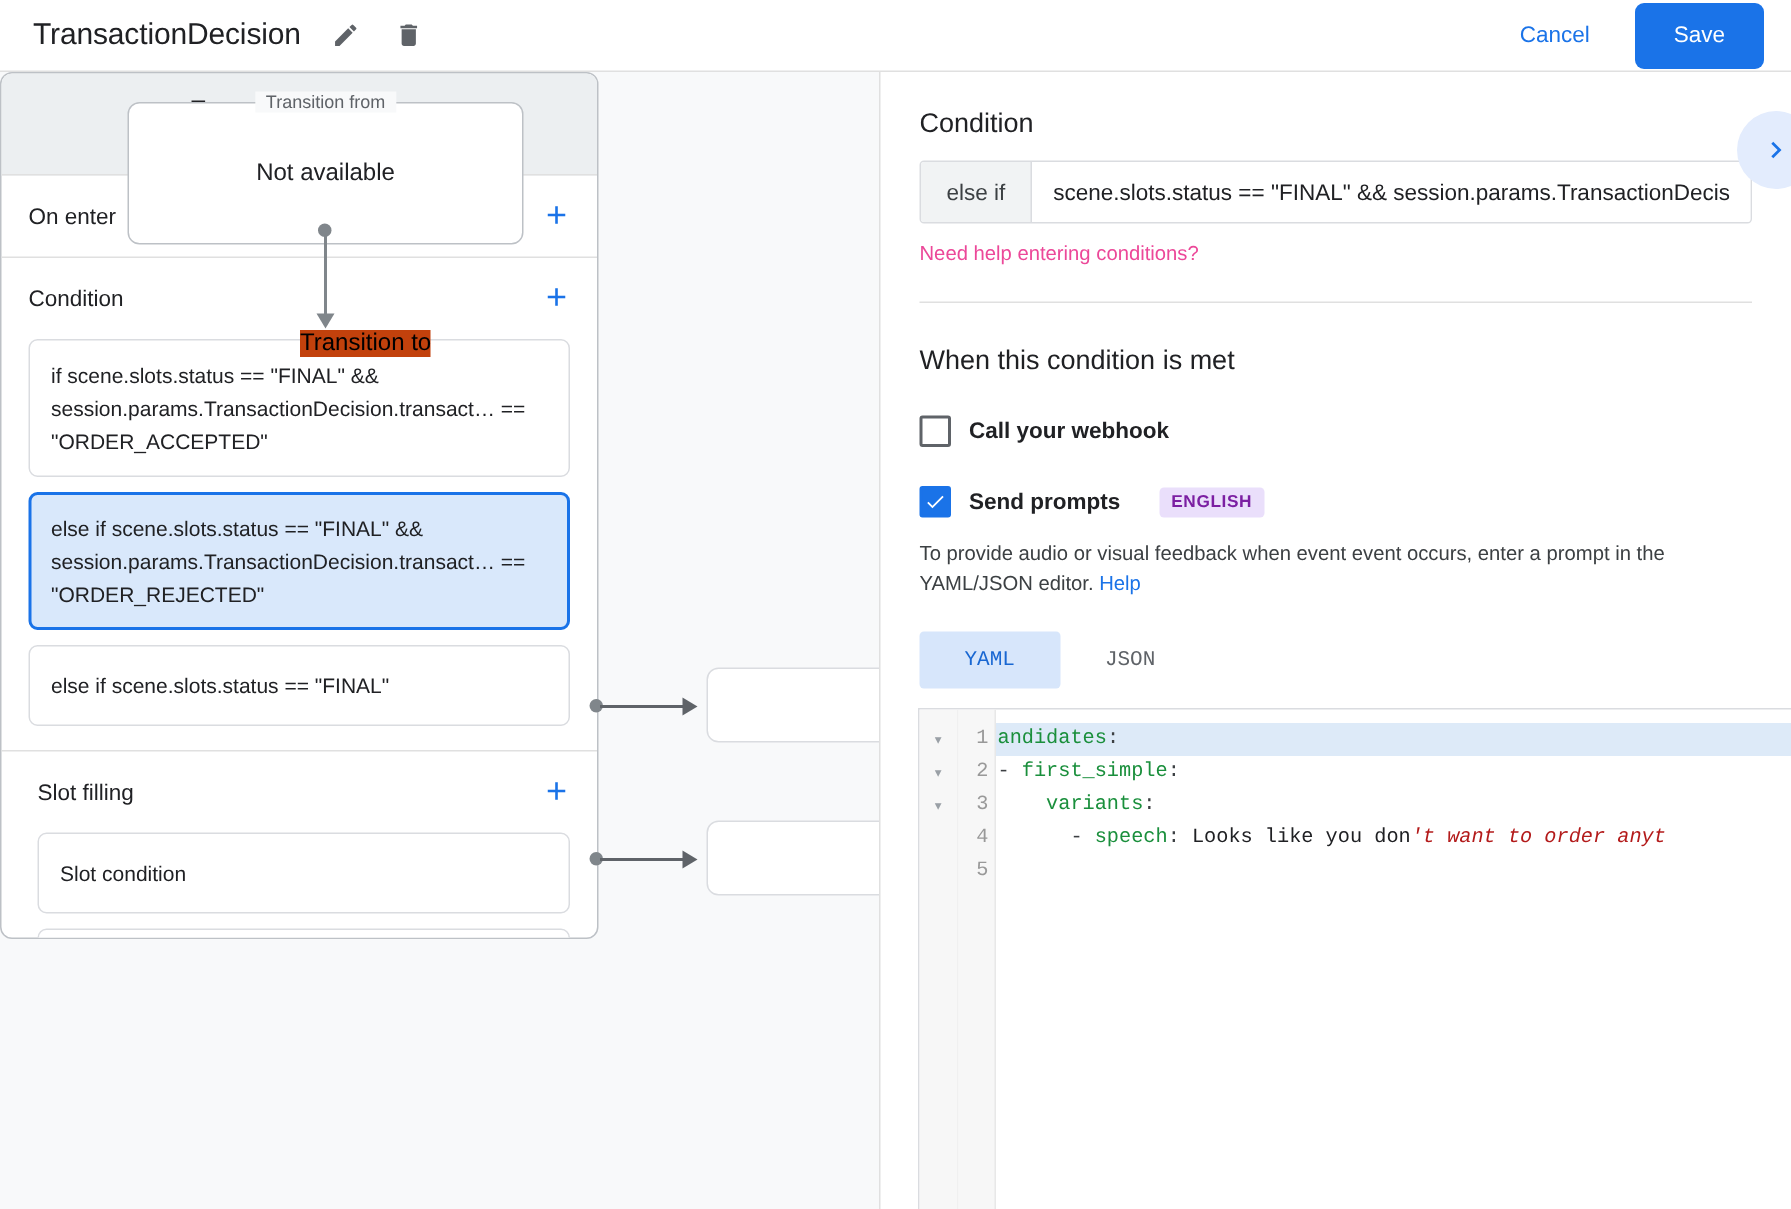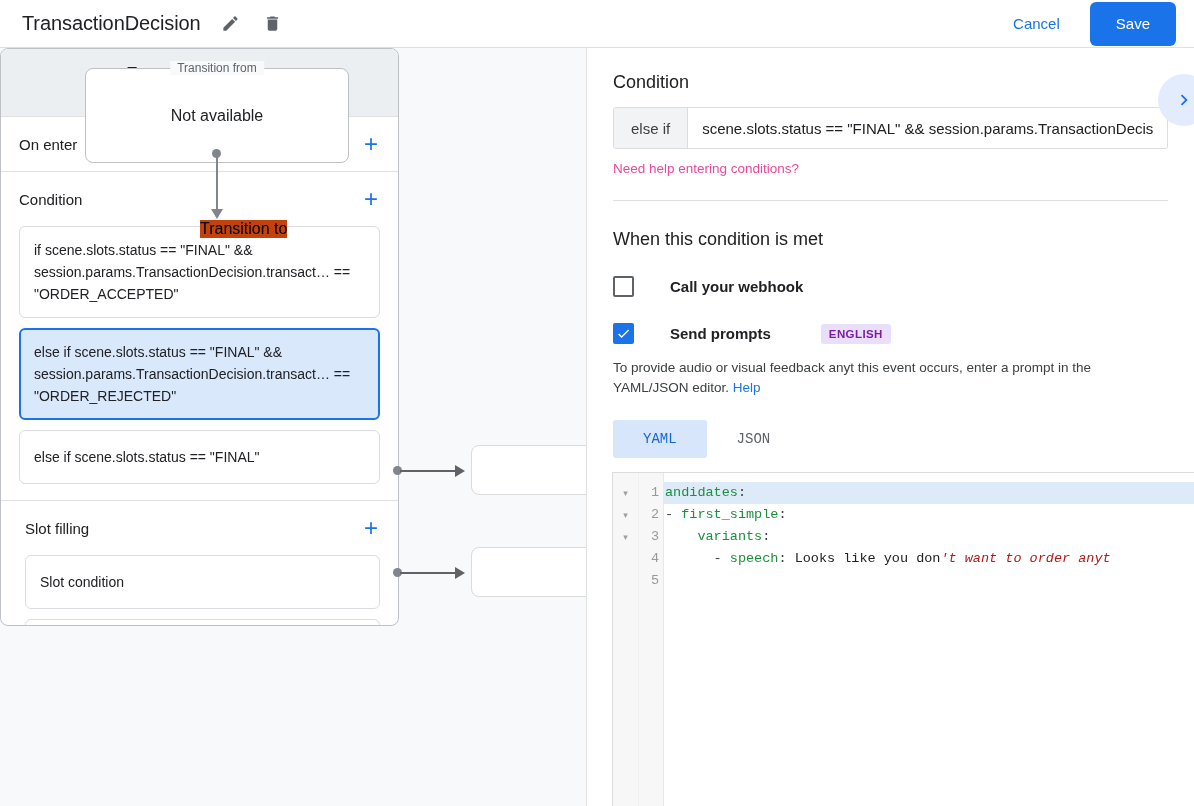--- a/index.html
+++ b/index.html
@@ -134,21 +134,21 @@
     flex: 1; border: none; outline: none; padding: 0 14px;
     font-size: 15px; color: #202124; font-family: inherit; background: #fff;
   }
   .help-link {
     display: inline-block; margin-top: 12px; color: #ec4899;
     font-size: 13.5px; text-decoration: none; cursor: pointer;
   }
   .rp-divider { height: 1px; background: #e0e0e0; margin-top: 23px; }
 
   .rp-title2 { font-size: 18px; color: #202124; margin-top: 4px; }
-  .check-row { display: flex; align-items: center; margin-top: 26px; gap: 36px; }
+  .check-row { display: flex; align-items: center; margin-top: 26px; gap: 12px; }
   .cbox {
     width: 21px; height: 21px; border: 2px solid #5f6368; border-radius: 2px;
     background: #fff; cursor: pointer; flex: none;
   }
   .cbox.checked {
     background: #1a73e8; border-color: #1a73e8;
     display: flex; align-items: center; justify-content: center;
   }
   .check-lbl { font-size: 15px; color: #202124; }
   .check-lbl.bold { font-weight: bold; }
@@ -318,21 +318,21 @@
         <div class="cbox checked">
           <svg width="15" height="15" viewBox="0 0 24 24" fill="#fff">
               <path d="M9 16.17L4.83 12l-1.42 1.41L9 19 21 7l-1.41-1.41z"></path>
             </svg>
         </div>
         <span class="check-lbl bold">Send prompts</span>
         <span class="lang-badge">ENGLISH</span>
       </div>
 
       <div class="helper-text">
-        <span>To provide audio or visual feedback anyt this event occurs, enter a prompt in the YAML/JSON editor.</span>
+        <span>To provide audio or visual feedback when event event occurs, enter a prompt in the YAML/JSON editor.</span>
         <a>Help</a>
       </div>
 
       <div class="tabs">
         <button class="tab active">YAML</button>
         <button class="tab">JSON</button>
       </div>
     </div>
   </div>
 

